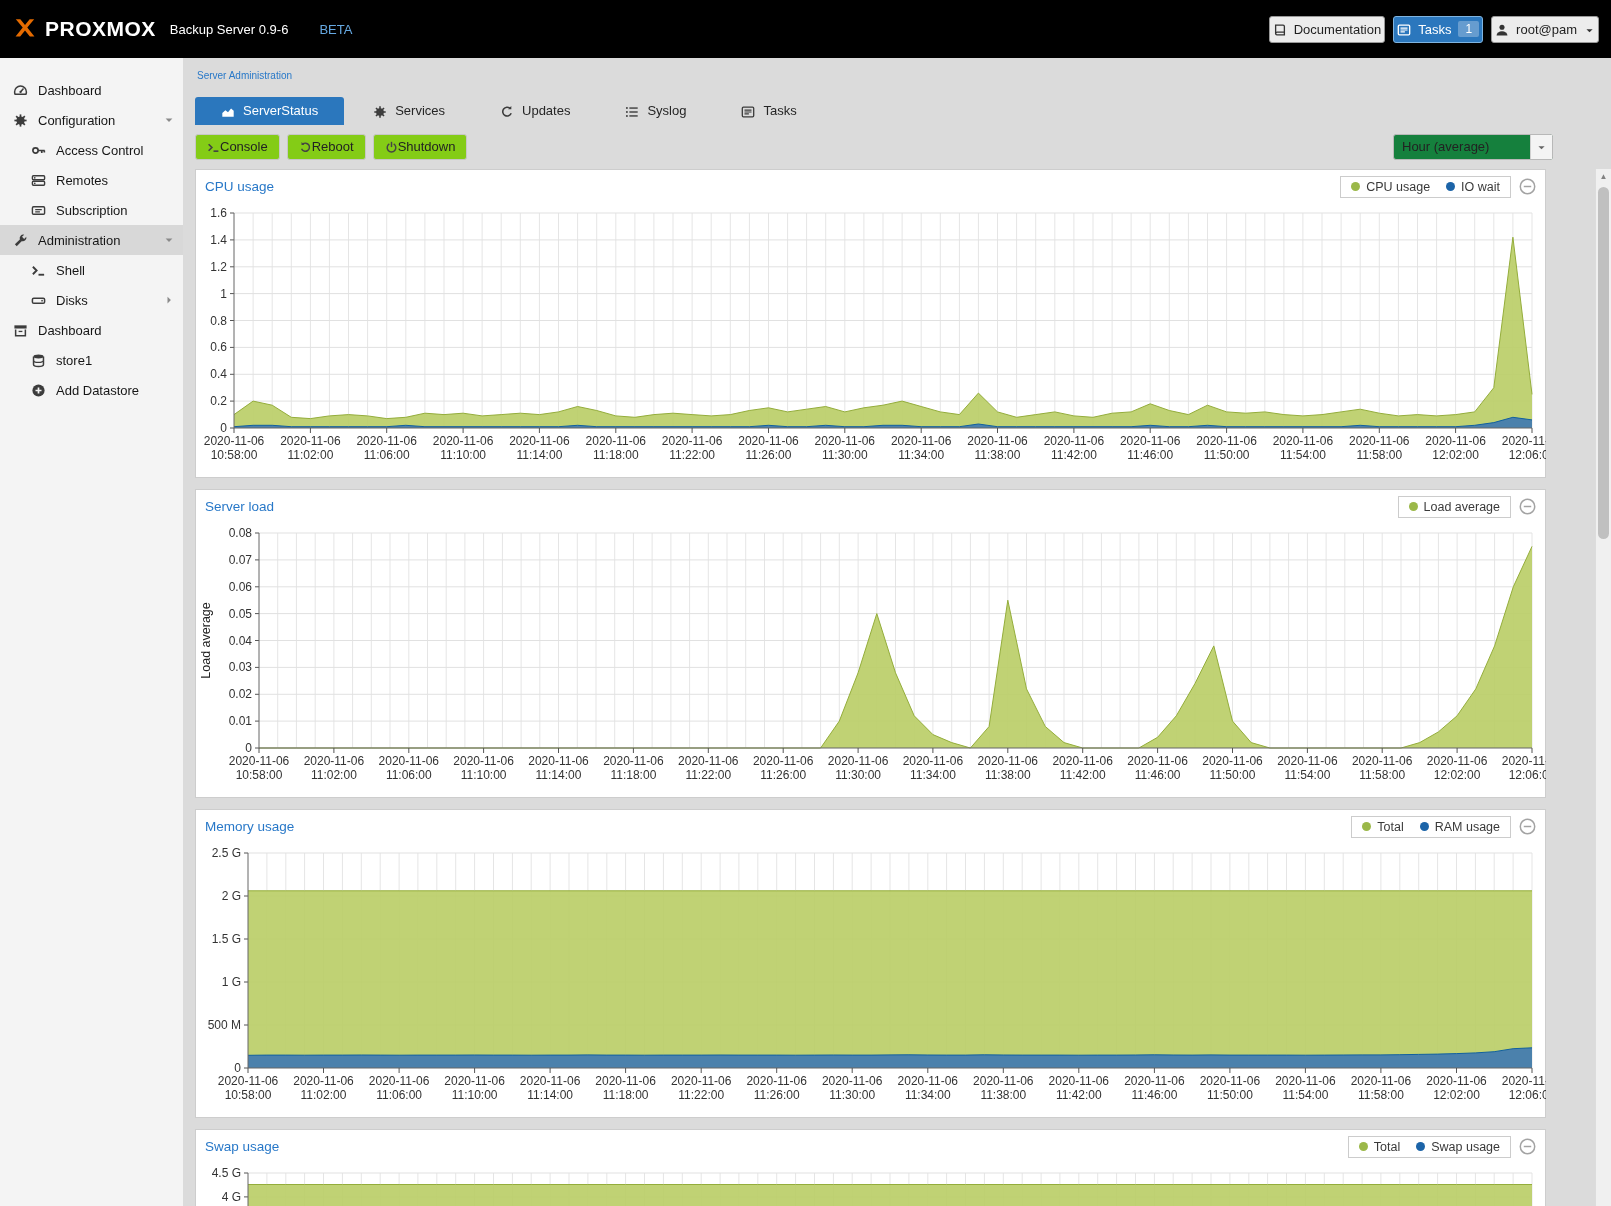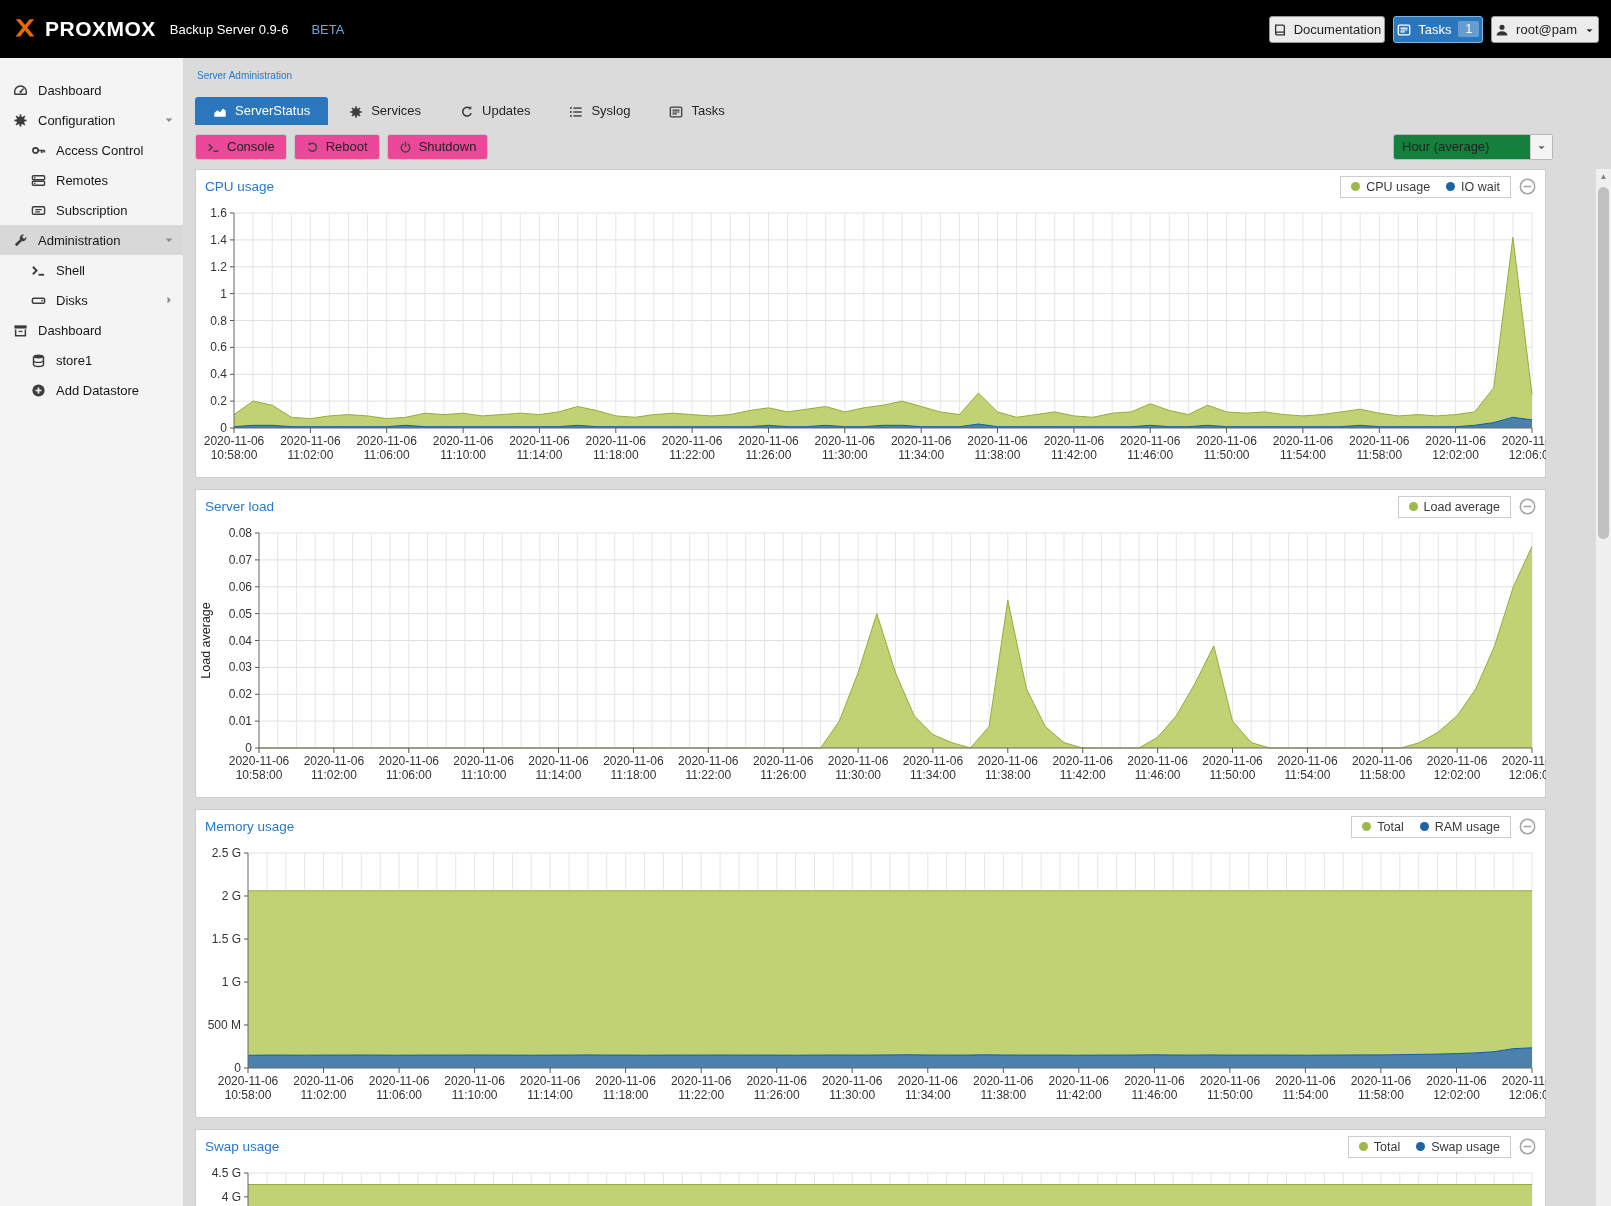--- a/index.html
+++ b/index.html
@@ -5,21 +5,21 @@
   *{box-sizing:border-box;margin:0;padding:0}
   html,body{width:1611px;height:1206px;overflow:hidden}
   body{font-family:"Liberation Sans",sans-serif;font-size:13px;background:#dbdbdb;color:#212121}
   .ic{width:15px;height:15px;display:inline-block;vertical-align:middle}
 
   
   header{height:58px;background:#000;display:flex;align-items:center;padding:0 12px;gap:8px}
   .brand{display:flex;align-items:center;gap:7px}
   .brand-name{color:#fff;font-size:21px;font-weight:bold;letter-spacing:.5px}
   .product{color:#fff;font-size:13px;margin-left:6px}
-  .beta{color:#66a9e2;font-size:13px;margin-left:15px;cursor:pointer}
+  .beta{color:#66a9e2;font-size:13px;margin-left:23px;cursor:pointer}
   .hspacer{flex:1}
   .hbtn{display:flex;align-items:center;gap:7px;height:27px;padding:0 3px;border-radius:3px;font-size:13px;
         border:1px solid #989898;background:#ececec;color:#1f1f1f;font-family:inherit;cursor:pointer}
   .hbtn .ic{width:14px;height:14px;color:#333}
   .hbtn.primary{background:#2b77bd;border-color:#7fb4e0;color:#fff}
   .hbtn.primary .ic{color:#fff}
   .badge{background:rgba(255,255,255,.28);border-radius:2px;padding:1px 7px;font-size:12px}
   .hbtn .caret .ic{width:11px;height:11px}
 
   
@@ -29,26 +29,26 @@
   .side-item.lvl1{padding-left:30px}
   .side-item.selected{background:#d8d8d8}
   .sicon{width:17px;color:#3c3c3c;display:flex;justify-content:center}
   .slabel{color:#161616}
   .expander{margin-left:auto;color:#8a8a8a;display:flex}
   .expander .ic{width:12px;height:12px}
 
   main{flex:1;position:relative;display:flex;flex-direction:column;overflow:hidden}
   .page-title{color:#2878c8;font-size:10px;margin:12px 0 0 14px;height:17px}
   .tabbar{display:flex;gap:3px;margin:10px 0 0 12px}
-  .tab{display:flex;align-items:center;gap:8px;padding:6px 18px;border-radius:3px 3px 0 0;color:#252525;cursor:pointer}
+  .tab{display:flex;align-items:center;gap:8px;padding:6px 26px;border-radius:3px 3px 0 0;color:#252525;cursor:pointer}
   .tab .ic{color:#3c3c3c;width:14px;height:14px}
   .tab.active{background:#2b77bd;color:#fff}
   .tab.active .ic{color:#fff}
   .toolbar{display:flex;align-items:center;gap:7px;margin:9px 58px 0 12px}
-  .tbtn{display:flex;align-items:center;gap:7px;height:26px;padding:0 11px;background:#ec4899;border:1px solid #c7c7c7;
+  .tbtn{display:flex;align-items:center;gap:0;height:26px;padding:0 11px;background:#84cc16;border:1px solid #c7c7c7;
         border-radius:3px;font-size:13px;color:#222;font-family:inherit;cursor:pointer}
   .tbtn .ic{width:13px;height:13px;color:#444}
   .select{margin-left:auto;width:160px;height:26px;background:#15803d;border:1px solid #b8b8b8;border-radius:3px;display:flex;align-items:center;cursor:pointer}
   .sel-text{flex:1;padding:0 8px;color:#222}
   .sel-trigger{width:22px;height:100%;border-left:1px solid #d0d0d0;background:#f4f4f4;display:flex;align-items:center;justify-content:center;color:#666}
   .sel-trigger .ic{width:11px;height:11px}
 
   .panels-region{flex:1;position:relative;margin-top:9px;overflow:hidden}
   .panels{position:absolute;left:12px;top:0;width:1351px}
   .panel{background:#fff;border:1px solid #cdcdcd;margin-bottom:11px}

